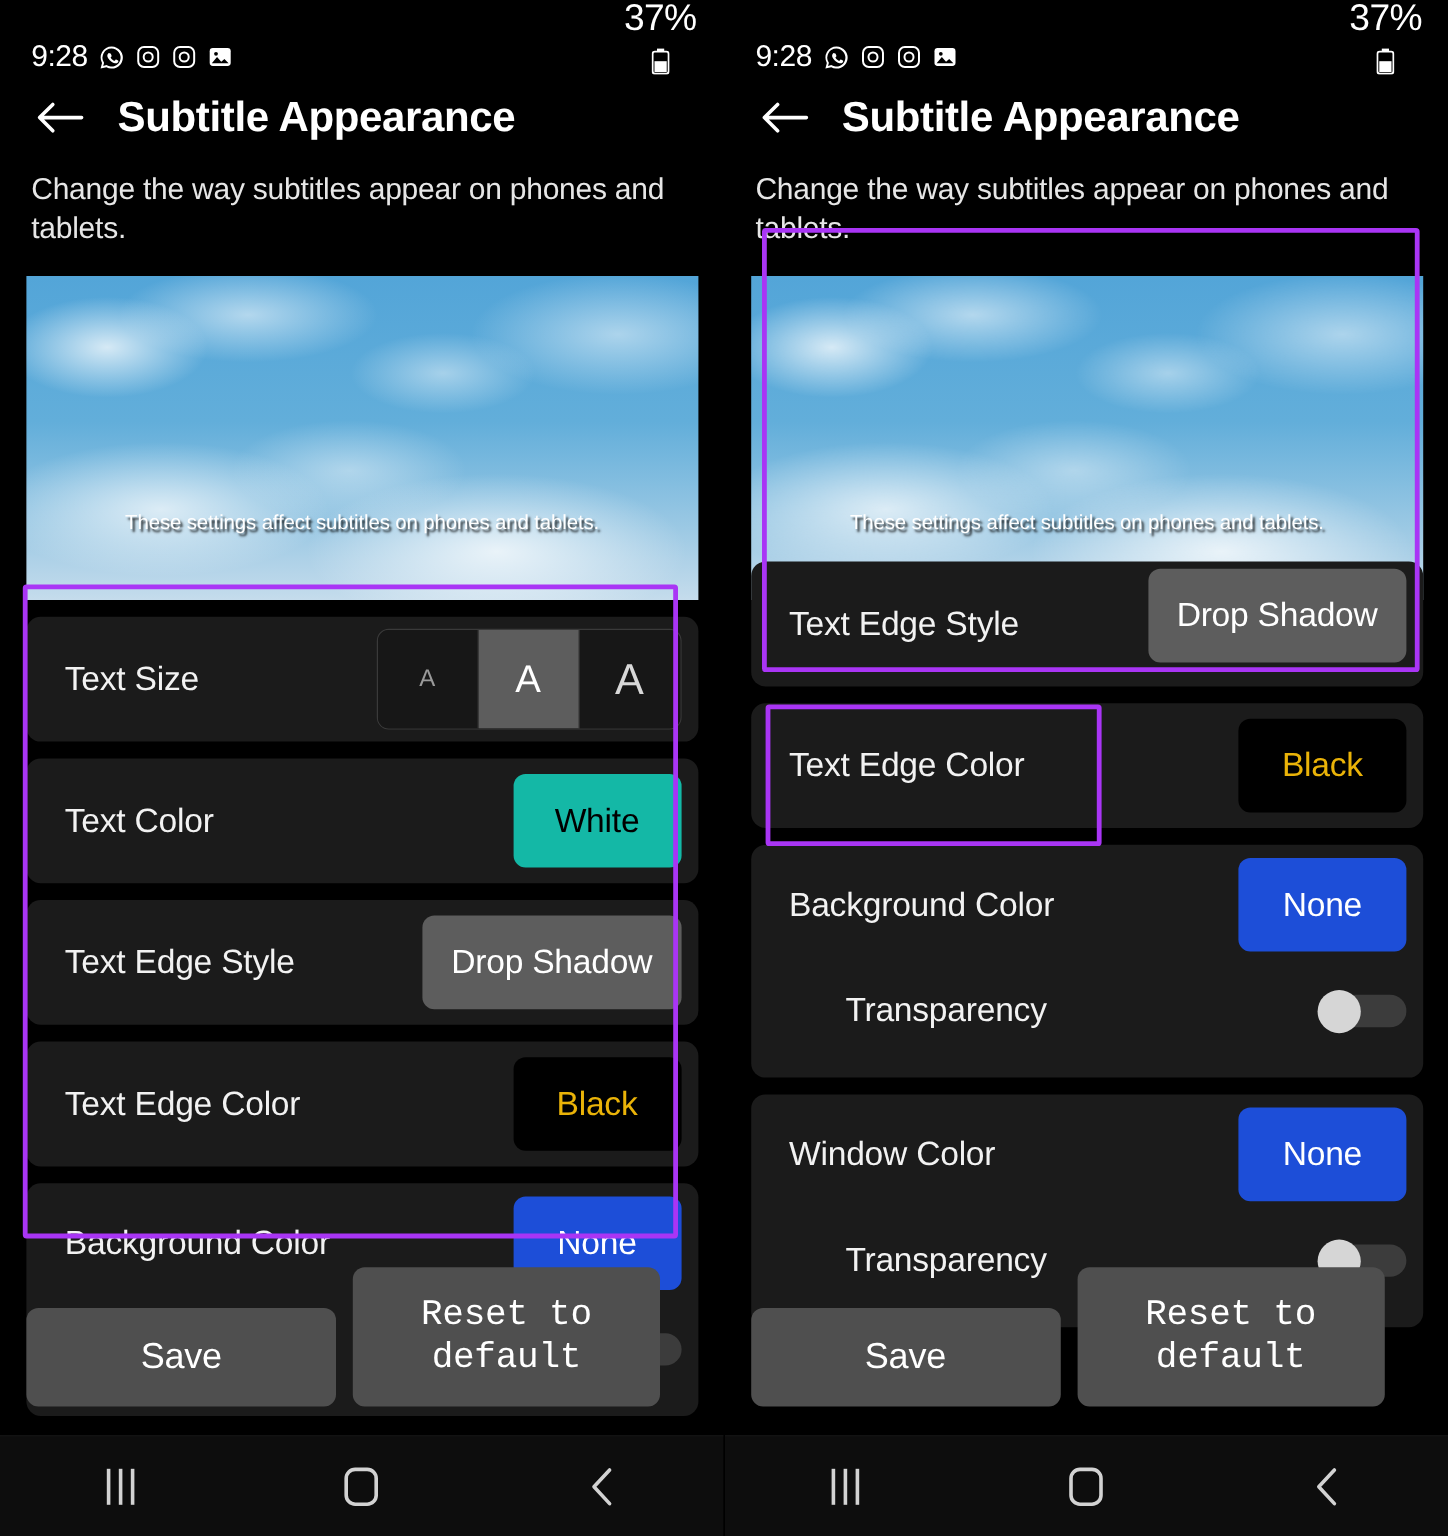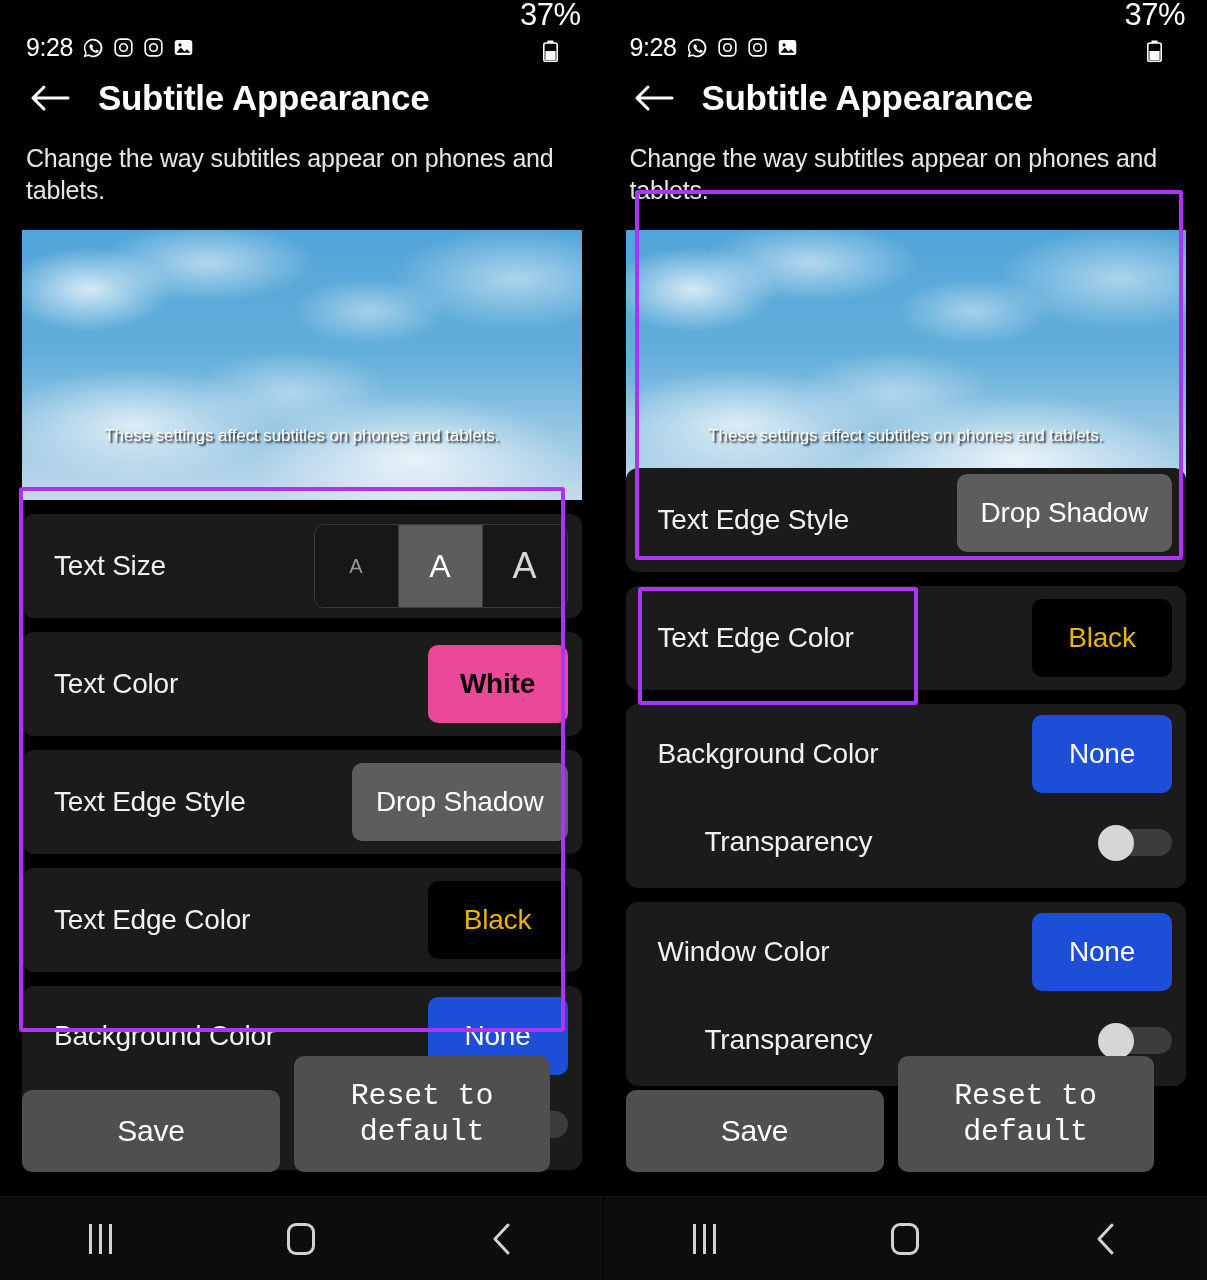--- a/index.html
+++ b/index.html
@@ -63,42 +63,42 @@
     background: #1b1b1b; border-radius: 12px; margin-top: 14px;
     display: flex; align-items: center; min-height: 104px;
     padding: 0 14px 0 32px; position: relative;
   }
   .row-label { color: #f2f2f2; font-size: 28px; letter-spacing: -0.2px; }
   .pill {
     margin-left: auto; min-width: 140px; height: 78px; border-radius: 10px;
     display: flex; align-items: center; justify-content: center;
     font-size: 28px; letter-spacing: -0.2px; padding: 0 24px;
   }
-  .pill.white { background: #ec4899; color: #000; font-weight: bold; }
+  .pill.white { background: #14b8a6; color: #000; }
   .pill.black { background: #000; color: #eab308; }
   .pill.gray  { background: #5d5d5d; color: #fff; }
   .pill.dgray { background: #1d4ed8; color: #fff; }
 
   
   .seg {
     margin-left: auto; display: flex; border-radius: 10px; overflow: hidden;
     border: 1px solid #3a3a3a;
   }
   .seg-cell {
     width: 84px; height: 82px; display: flex; align-items: center; justify-content: center;
     background: #171717; color: #d8d8d8; border-right: 1px solid #3a3a3a;
   }
   .seg-cell:last-child { border-right: none; }
   .seg-cell.sel { background: #5d5d5d; color: #fff; }
   .seg-cell.s1 { font-size: 20px; color: #9a9a9a; }
   .seg-cell.s2 { font-size: 32px; }
   .seg-cell.s3 { font-size: 36px; }
 
   
-  .group { background: #1b1b1b; border-radius: 12px; margin-top: 14px; padding: 0 14px 8px 0; }
+  .group { background: #1b1b1b; border-radius: 12px; margin-top: 14px; padding: 0 14px 18px 0; }
   .group .grow { display: flex; align-items: center; min-height: 100px; padding-left: 32px; }
   .group .grow.second { min-height: 76px; margin-left: 47px; }
   .toggle { margin-left: auto; position: relative; width: 74px; height: 34px; }
   .toggle .track {
     position: absolute; right: 0; top: 4px; width: 56px; height: 27px;
     background: #3c3c3c; border-radius: 14px;
   }
   .toggle .knob {
     position: absolute; left: 0; top: 0; width: 36px; height: 36px;
     background: #d6d6d6; border-radius: 50%;

